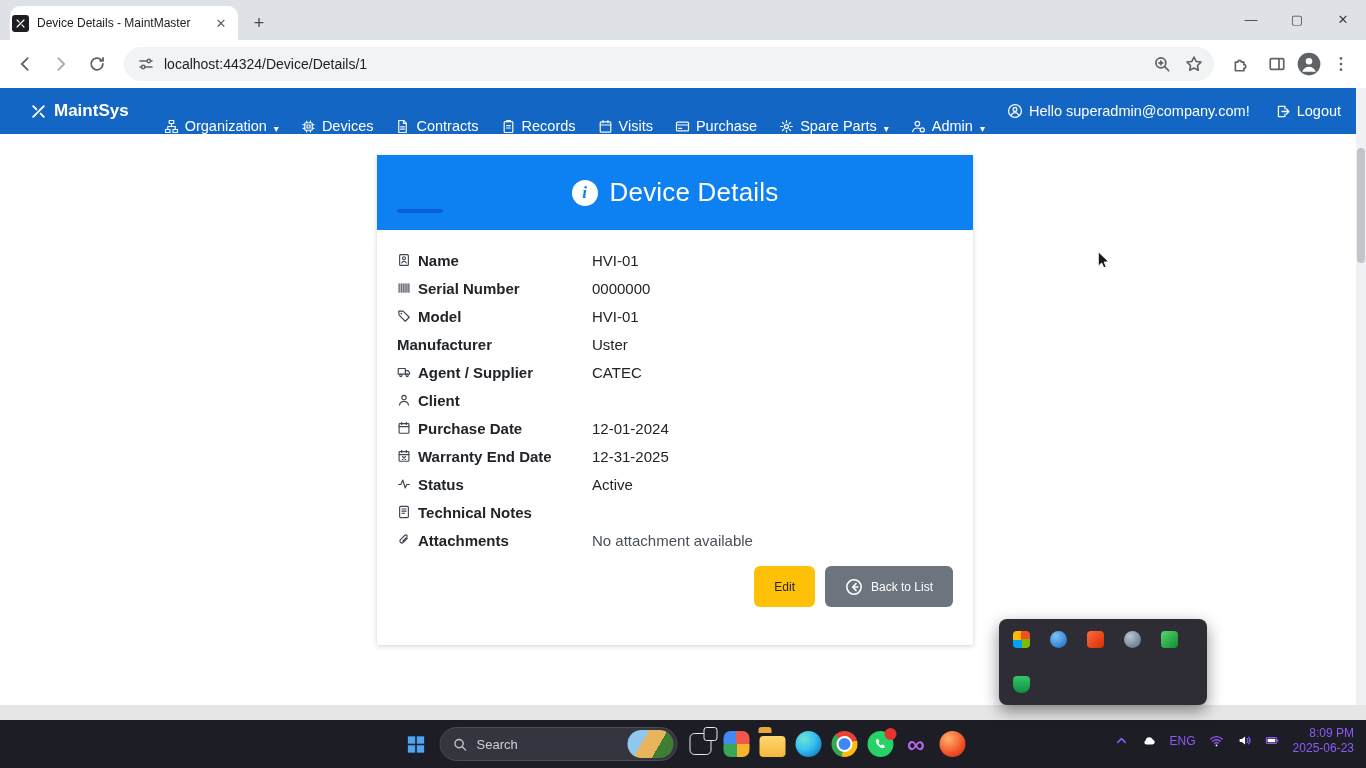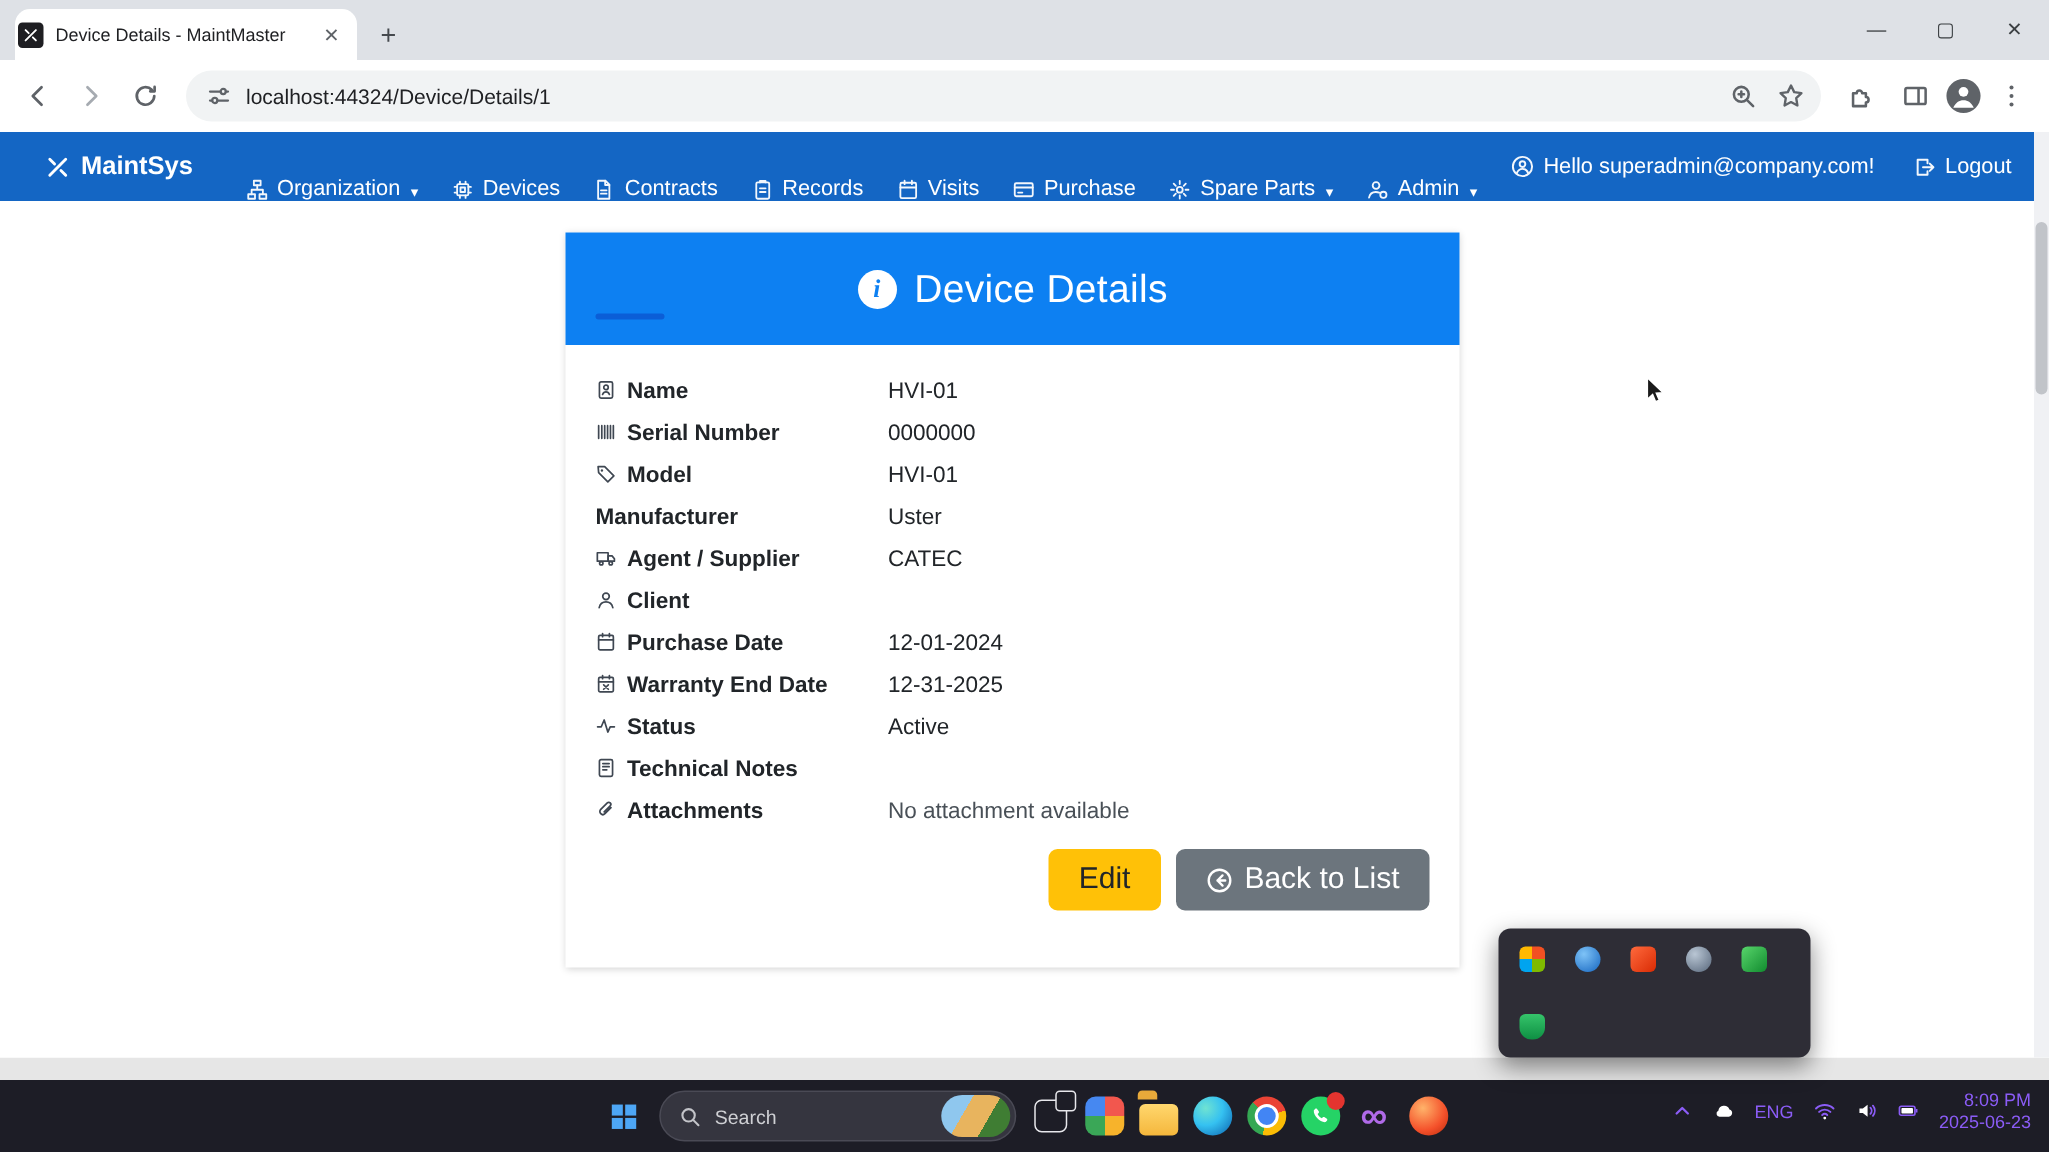--- a/index.html
+++ b/index.html
@@ -48,21 +48,21 @@
   .info-badge{width:26px;height:26px;border-radius:50%;background:#fff;color:#0d80f2;font:italic 700 17px "Liberation Serif",serif;display:flex;align-items:center;justify-content:center}
   .card-title{color:#fff;font-size:26px;font-weight:400;letter-spacing:.2px}
   .header-dash{position:absolute;left:20px;bottom:17px;width:46px;height:4px;background:#0b5ed7;border-radius:2px}
   .card-body{padding:16px 20px 0}
   .field-row{display:grid;grid-template-columns:195px 1fr;align-items:center;height:28px;font-size:15px;color:#212529}
   .f-label{font-weight:700;display:flex;align-items:center;gap:7px;white-space:nowrap}
   .f-label svg{width:14px;height:14px;color:#3f4752;flex:none}
   .f-value{color:#212529;white-space:nowrap}
   .f-value.muted{color:#495057}
   .actions{display:flex;justify-content:flex-end;gap:10px;padding:12px 20px 38px}
-  .btn{height:41px;border:none;border-radius:6px;font-size:20px;font-family:inherit;display:flex;align-items:center;gap:8px;padding:0 20px;cursor:pointer}
+  .btn{height:41px;border:none;border-radius:6px;font-size:12px;font-family:inherit;display:flex;align-items:center;gap:8px;padding:0 20px;cursor:pointer}
   .btn-edit{background:#ffc107;color:#212529}
   .btn-back{background:#6c757d;color:#fff}
   .btn-back svg{width:18px;height:18px}
   .page-scrollbar{position:absolute;right:0;top:88px;width:10px;height:617px;background:#f0f1f4}
   .page-scrollbar .thumb{position:absolute;top:60px;left:1px;width:8px;height:115px;background:#c1c4c9;border-radius:4px;cursor:pointer}
 
   
   .tray-flyout{position:absolute;right:159px;bottom:63px;width:208px;height:86px;background:#2e2d36;border-radius:8px;box-shadow:0 6px 16px rgba(0,0,0,.45);padding:12px 14px;display:flex;flex-direction:column;justify-content:space-between;z-index:5}
   .fly-row{display:flex;gap:20px;align-items:center}
   .fly-ic{width:17px;height:17px;border-radius:4px;cursor:pointer}

